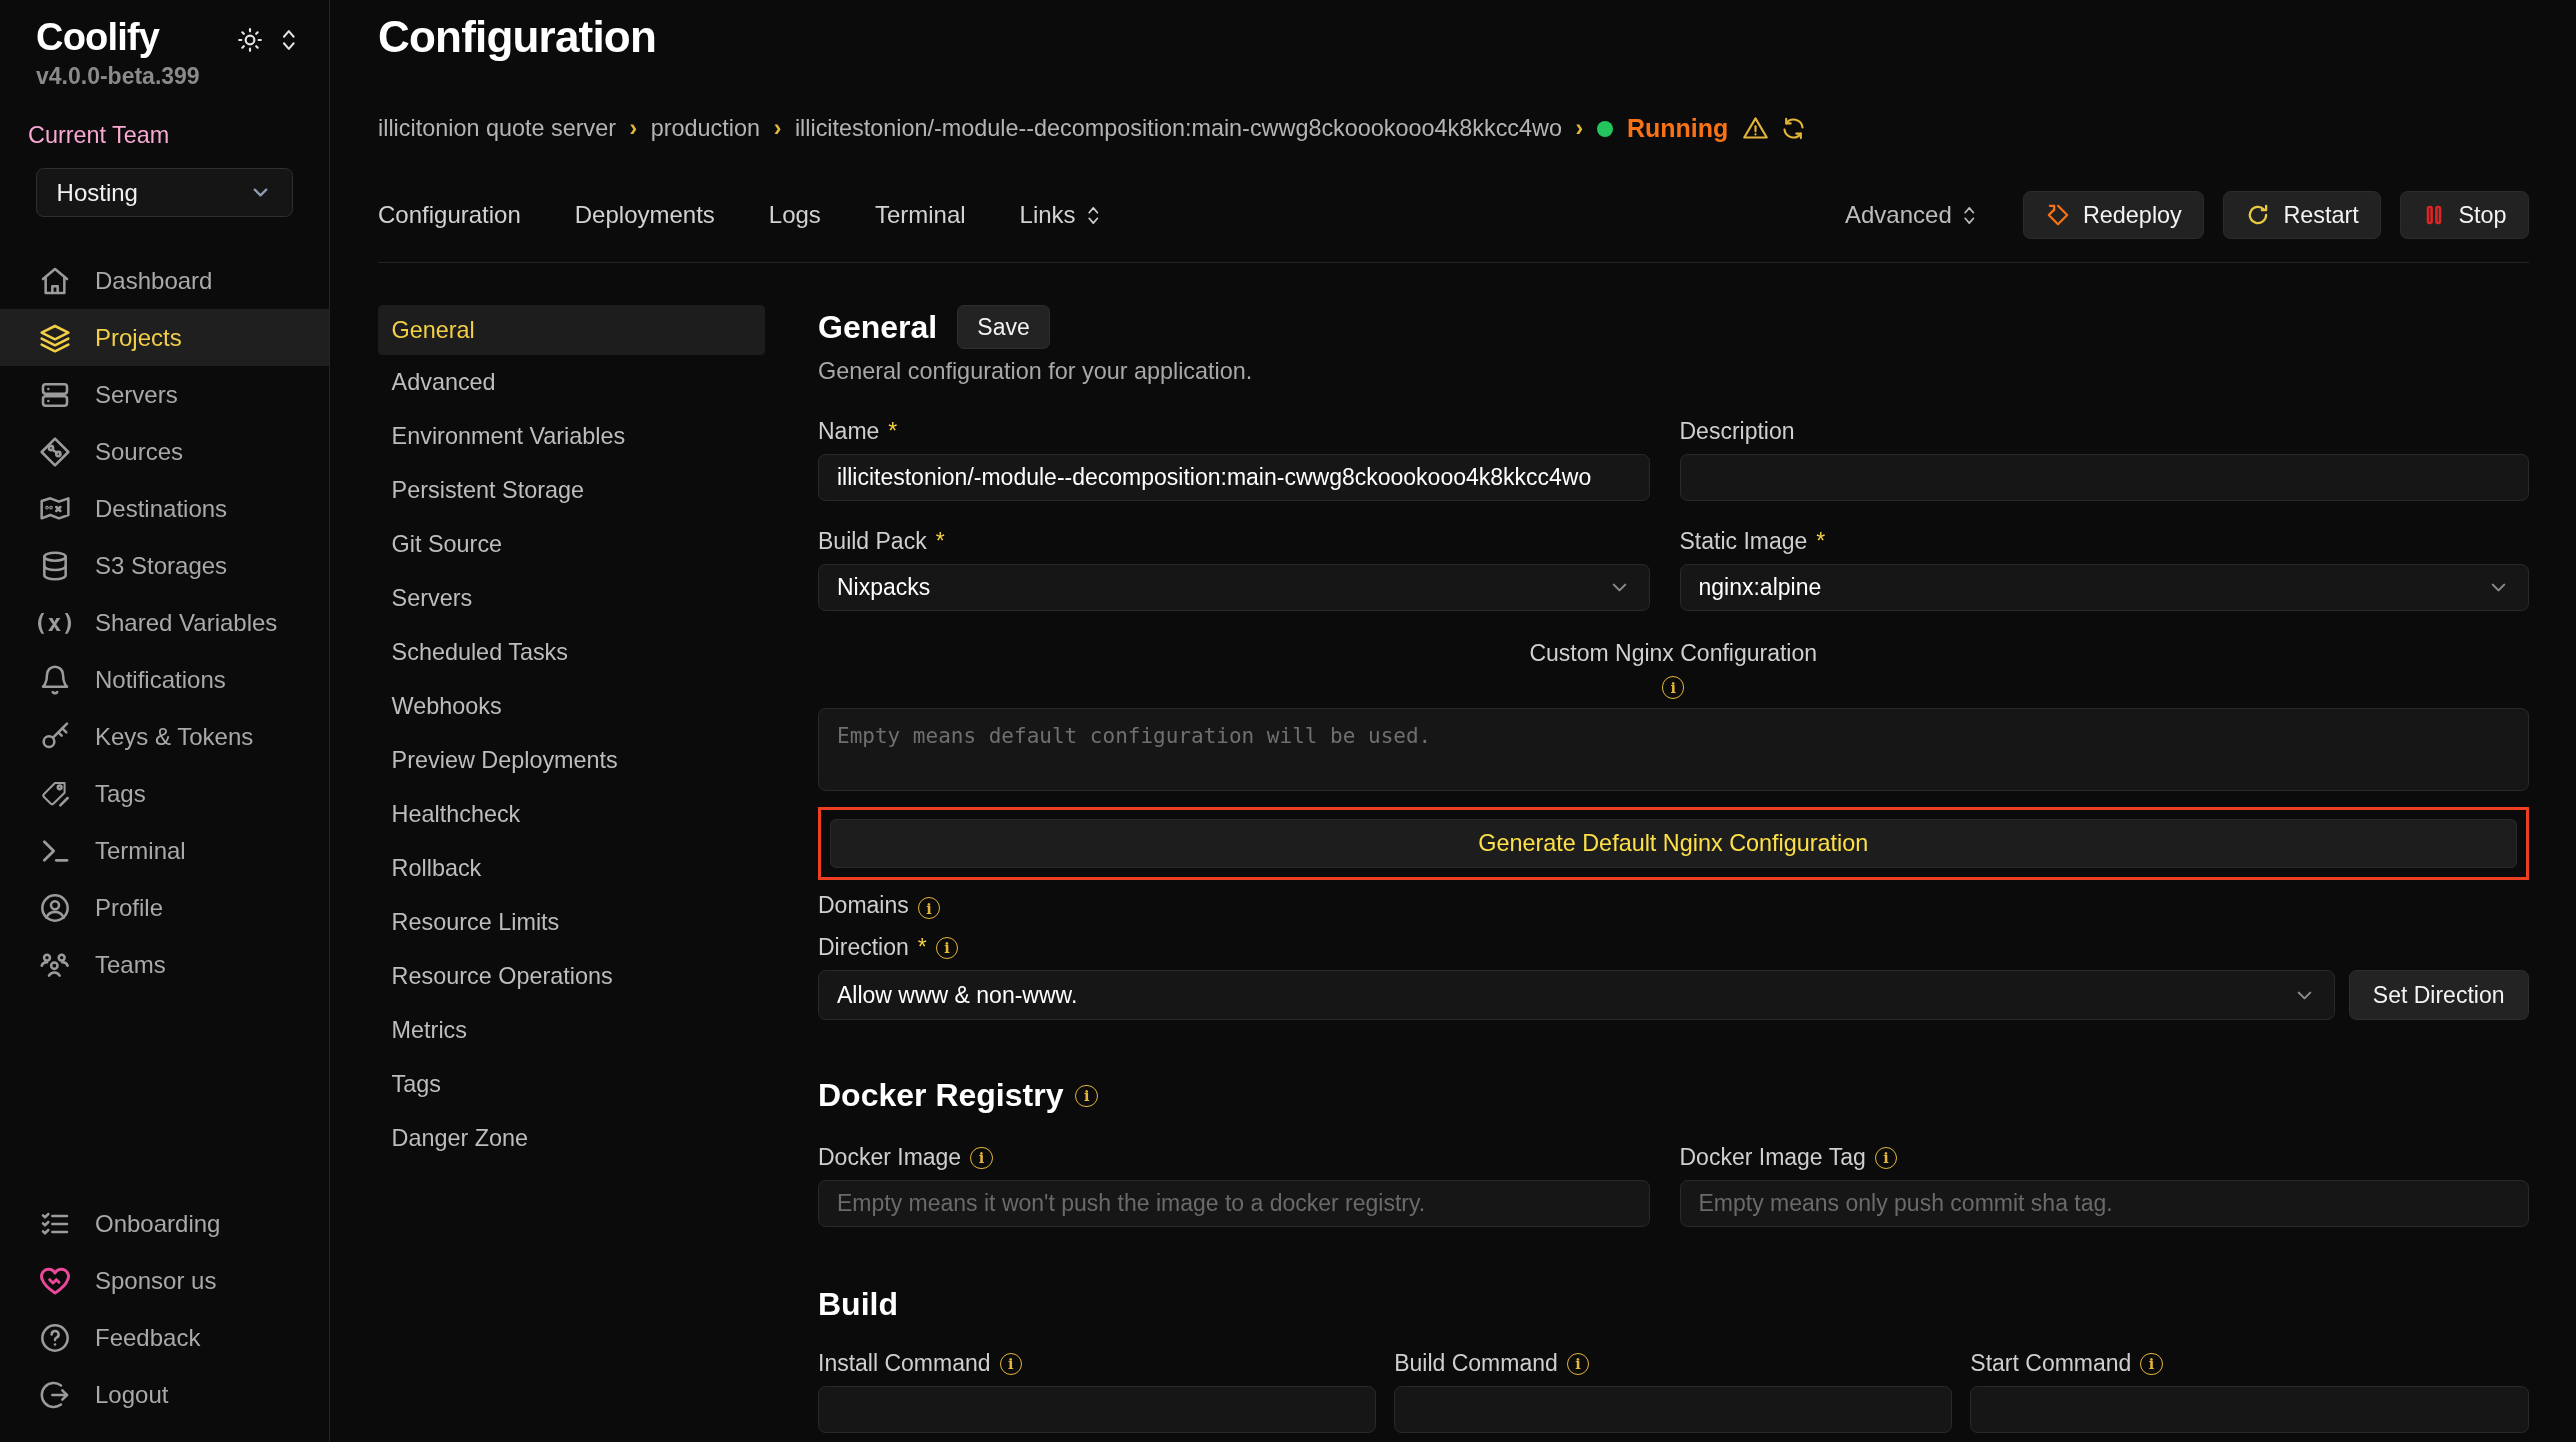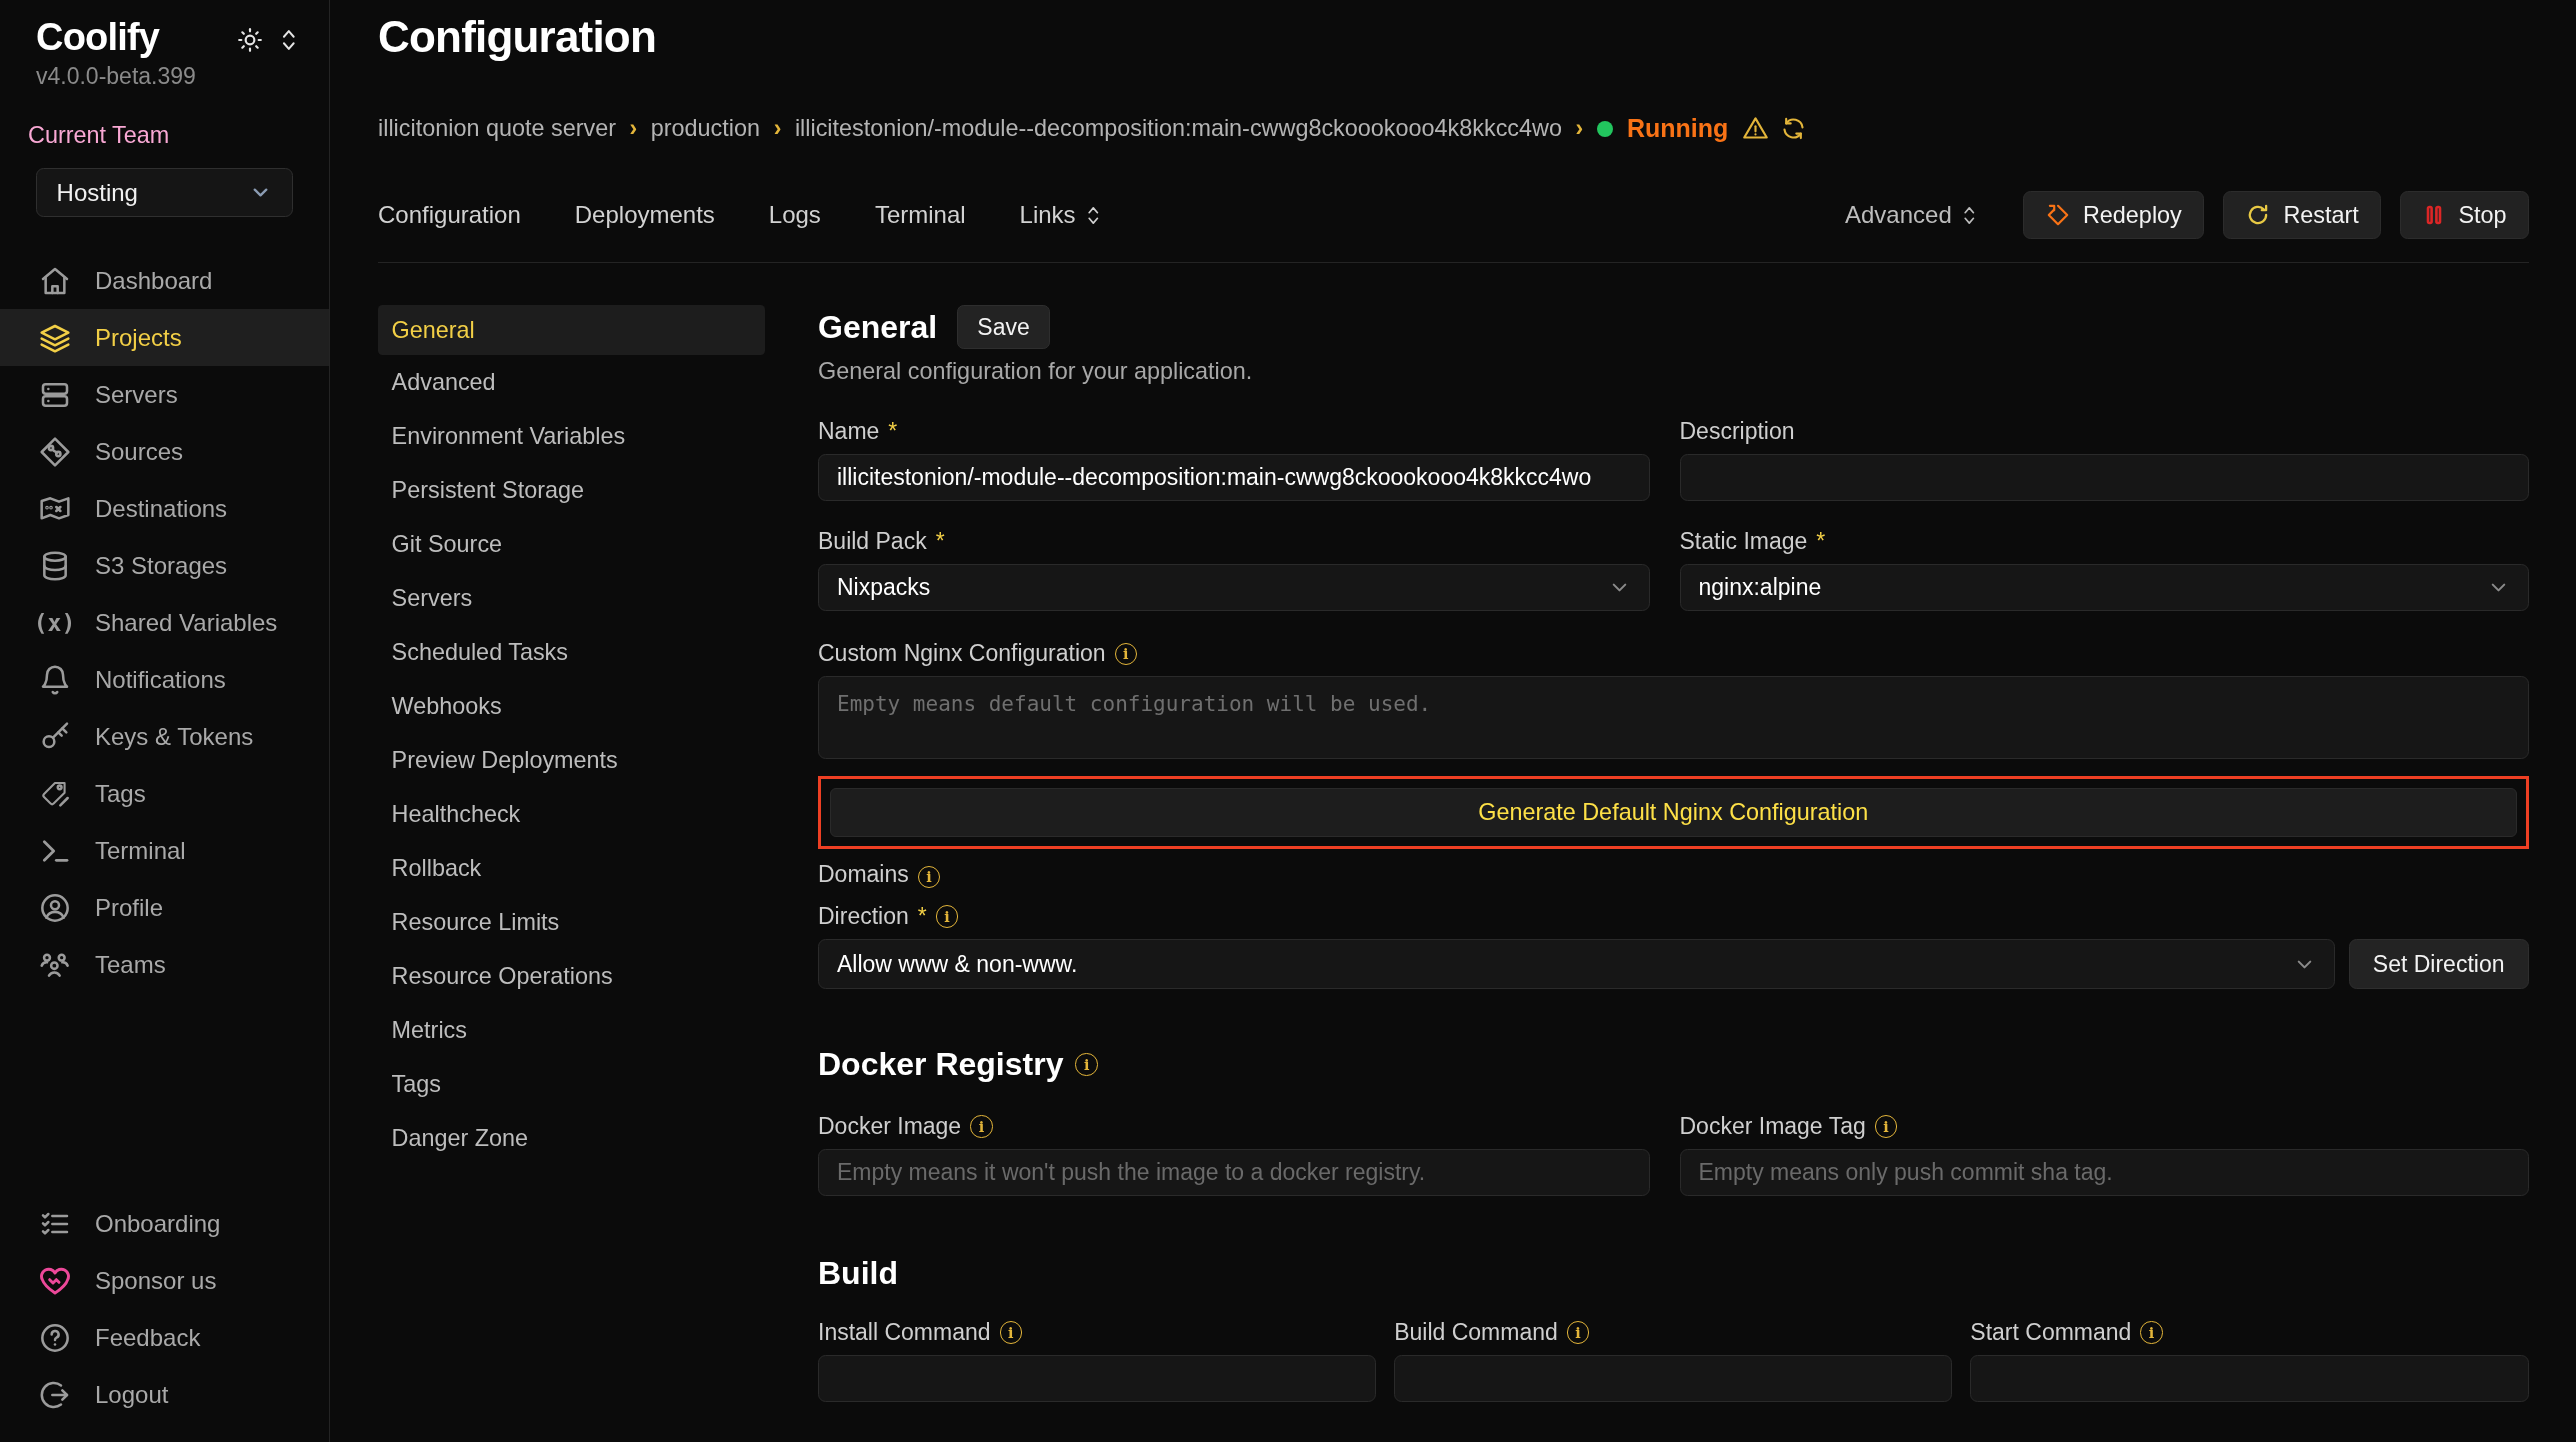--- a/index.html
+++ b/index.html
@@ -5,21 +5,21 @@
   html,body{margin:0;padding:0;background:#0b0b0b;color:#fff;font-family:"Liberation Sans",sans-serif;}
   body{width:2576px;height:1443px;overflow:hidden;}
   .app{display:flex;width:100%;height:100%;}
   svg{display:block;}
   
   .sidebar{width:330px;min-width:330px;box-sizing:border-box;border-right:0.8px solid #242424;
            display:flex;flex-direction:column;padding:16.6px 0 19.6px;}
   .brand-row{display:flex;align-items:flex-start;justify-content:space-between;padding:0 30px 0 36px;}
   .brand{font-size:38px;font-weight:bold;letter-spacing:-0.8px;line-height:1.1;}
   .brand-icons{display:flex;align-items:center;gap:16.6px;margin-top:10.6px;color:#e5e5e5;}
-  .version{padding:0 36px;margin-top:4.5px;color:#8a8a8a;font-size:23px;}
+  .version{padding:0 36px;margin-top:4.5px;color:#8a8a8a;font-size:23px;font-weight:bold;}
   .team-label{padding:0 28px;margin-top:32px;color:#f9a8d4;font-size:23.4px;}
   .team-select{margin:19.6px 36px 0;height:47px;background:#151515;border:0.8px solid #2f2f2f;border-radius:7.6px;
                display:flex;align-items:center;justify-content:space-between;padding:0 19.6px;font-size:24px;color:#f1f1f1;cursor:pointer;}
   .side-items{margin-top:35px;display:flex;flex-direction:column;}
   .side-item{height:57px;display:flex;align-items:center;gap:24px;padding-left:38px;color:#a9a9a9;font-size:24px;cursor:pointer;}
   .side-item .icn{width:33px;height:33px;color:#9b9b9b;display:flex;align-items:center;justify-content:center;}
   .side-item.active{background:#1f1f1f;color:#f2cf46;}
   .side-item.active .icn{color:#f2cf46;}
   .side-item .mono-glyph{font-family:"DejaVu Sans Mono",monospace;font-size:23px;font-weight:bold;}
   .side-spacer{flex:1;}
@@ -56,21 +56,21 @@
   .req{color:#f2cf46;}
   .info{width:20.4px;height:20.4px;border:1.5px solid #e3b53a;border-radius:50%;color:#e3b53a;font-size:14.4px;font-weight:bold;
         display:inline-flex;align-items:center;justify-content:center;font-family:"DejaVu Serif",serif;}
   .inp{height:47px;width:100%;box-sizing:border-box;background:#161616;border:0.8px solid #2a2a2a;border-radius:7.6px;
        padding:0 18px;font-size:23px;color:#fff;font-family:"Liberation Sans",sans-serif;outline:none;}
   .inp::placeholder{color:#6a6a6a;}
   .sel{height:47px;box-sizing:border-box;background:#161616;border:0.8px solid #2a2a2a;border-radius:7.6px;display:flex;
        align-items:center;justify-content:space-between;padding:0 18px;font-size:23px;color:#fff;cursor:pointer;}
   .row2{display:grid;grid-template-columns:832px 849px;column-gap:29.5px;}
   .row3{display:grid;grid-template-columns:repeat(3,1fr);column-gap:18px;}
-  .mt44{margin-top:33px;} .mt38{margin-top:29px;} .mt36{margin-top:27px;} .mt12{margin-top:9px;} .mt20{margin-top:15px;} .mt16{margin-top:12px;align-items:flex-end;}
+  .mt44{margin-top:33px;} .mt38{margin-top:29px;flex-direction:column;} .mt36{margin-top:27px;} .mt12{margin-top:9px;} .mt20{margin-top:15px;} .mt16{margin-top:12px;align-items:flex-end;}
   .nginx-ta{width:100%;box-sizing:border-box;height:83px;background:#161616;border:0.8px solid #2a2a2a;border-radius:7.6px;
             padding:15px 18px;font-family:"DejaVu Sans Mono",monospace;font-size:21px;color:#ddd;resize:none;outline:none;}
   .nginx-ta::placeholder{color:#6f6f6f;}
   .red-box{margin-top:13.6px;border:3.8px solid #ee3f23;padding:9px;}
   .gen-btn{height:47px;background:#1d1d1d;border:0.8px solid #2a2a2a;border-radius:6px;display:flex;align-items:center;
            justify-content:center;font-size:23.4px;color:#fde047;cursor:pointer;}
   .flex-row{display:flex;align-items:stretch;gap:13.6px;}
   .side-btn{height:50px;background:#232323;border:0.8px solid #2e2e2e;border-radius:7.6px;display:flex;align-items:center;
             justify-content:center;padding:0 23px;font-size:23px;color:#f3f3f3;cursor:pointer;white-space:nowrap;}
   .sec-h2{margin-top:57px;display:flex;align-items:center;gap:12px;}

